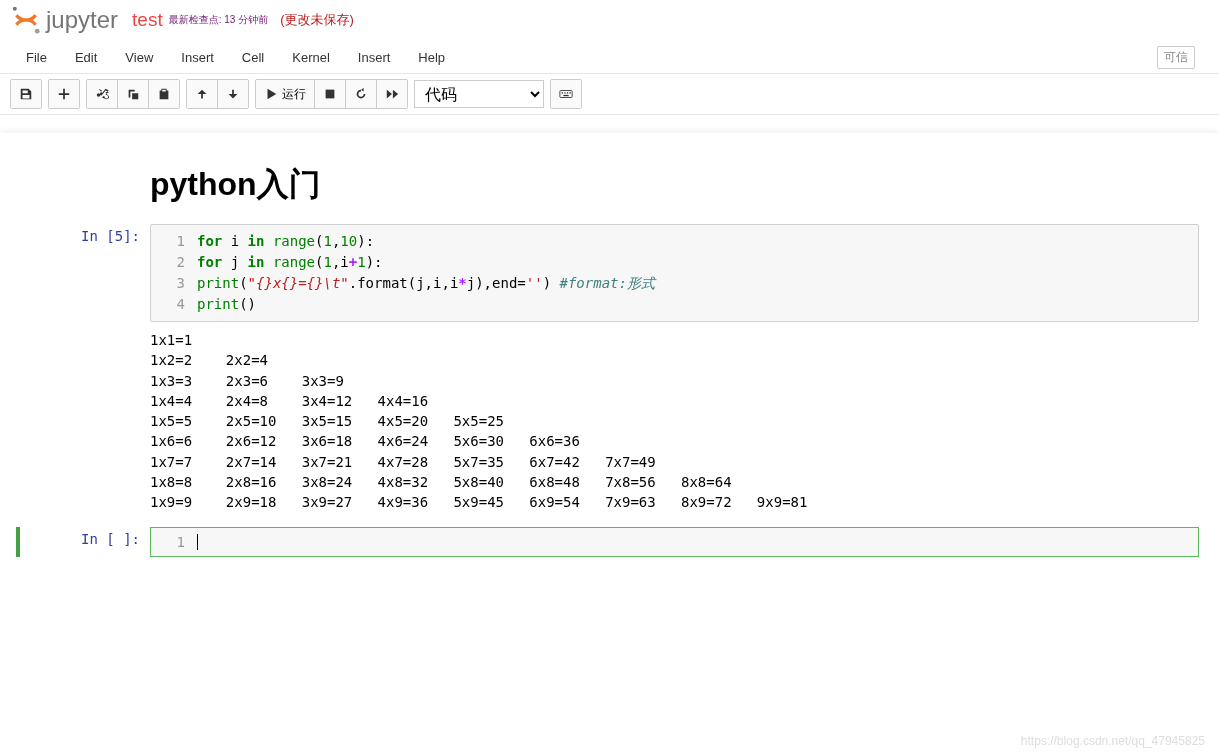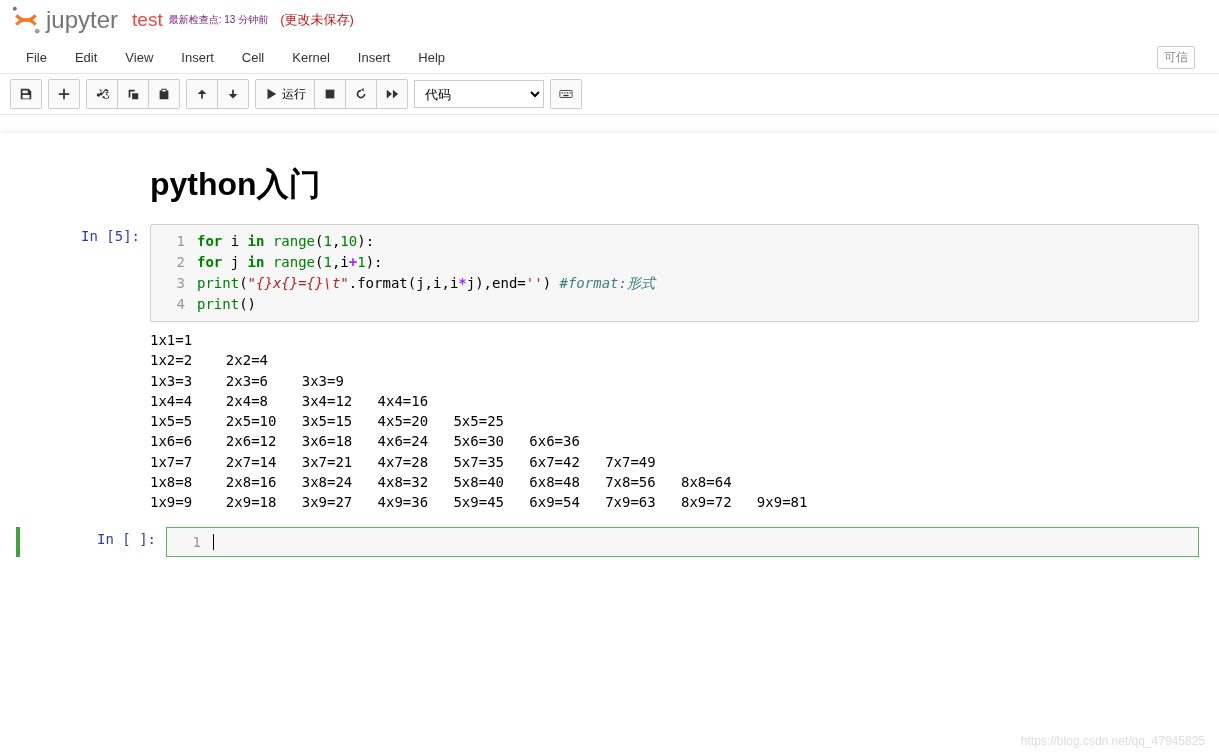--- a/index.html
+++ b/index.html
@@ -13,21 +13,21 @@
 .unsaved { font-size: 13px; color: #b91c1c; }
 .menubar { display: flex; align-items: center; border-bottom: 1px solid #e7e7e7; padding: 2px 12px; position: relative; }
 .menu-item { padding: 6px 14px; font-size: 13px; color: #333; cursor: pointer; }
 .trusted { position: absolute; right: 24px; font-size: 12px; color: #888; border: 1px solid #ccc; padding: 2px 6px; border-radius: 2px; }
 .toolbar { display: flex; align-items: center; padding: 5px 10px; border-bottom: 1px solid #e7e7e7; gap: 0; }
 .btngroup { display: flex; border: 1px solid #ccc; border-radius: 2px; margin-right: 6px; overflow: hidden; }
 .btn { padding: 5px 8px; background: #fafafa; border-right: 1px solid #ccc; cursor: pointer; display: flex; align-items: center; justify-content: center; min-width: 30px; height: 28px; }
 .btn:last-child { border-right: none; }
 .btn svg { width: 14px; height: 14px; fill: #333; }
 .run-text { font-size: 12px; margin-left: 4px; }
-.celltype-select { border: 1px solid #ccc; padding: 4px 6px; font-size: 13px; height: 28px; width: 130px; background: #fff; margin-right: 6px; }
+.celltype-select { border: 1px solid #ccc; padding: 4px 6px; font-size: 16px; height: 28px; width: 130px; background: #fff; margin-right: 6px; }
 .notebook-container { padding: 30px 20px 20px 20px; margin-top: 18px; background: #fff; box-shadow: 0 0 8px rgba(0,0,0,0.1); }
 .cell { display: flex; margin-bottom: 4px; }
 .prompt { width: 130px; text-align: right; padding: 4px 10px 4px 0; font-family: monospace; font-size: 14px; color: #303F9F; flex-shrink: 0; }
 .cell-body { flex: 1; }
 .md-h1 { font-size: 32px; font-weight: bold; margin-bottom: 7px; }
 .md-h2 { font-size: 24px; font-weight: bold; margin-bottom: 14px; }
 .code-area { border: 1px solid #cfcfcf; background: #f7f7f7; padding: 6px 8px; font-family: monospace; font-size: 14px; line-height: 1.5; border-radius: 2px; }
 .code-line { display: flex; }
 .lineno { width: 26px; color: #999; text-align: right; margin-right: 12px; user-select: none; }
 .kw { color: #008000; font-weight: bold; }
@@ -192,21 +192,21 @@
 1x3=3    2x3=6    3x3=9
 1x4=4    2x4=8    3x4=12   4x4=16
 1x5=5    2x5=10   3x5=15   4x5=20   5x5=25
 1x6=6    2x6=12   3x6=18   4x6=24   5x6=30   6x6=36
 1x7=7    2x7=14   3x7=21   4x7=28   5x7=35   6x7=42   7x7=49
 1x8=8    2x8=16   3x8=24   4x8=32   5x8=40   6x8=48   7x8=56   8x8=64
 1x9=9    2x9=18   3x9=27   4x9=36   5x9=45   6x9=54   7x9=63   8x9=72   9x9=81</div>
     </div>
   </div>
 
-  <div class="cell cell-selected" style="margin-top:10px; margin-left:-4px; padding-left:16px;">
+  <div class="cell cell-selected" style="margin-top:10px; margin-left:-4px; padding-left:0;">
     <div class="prompt" style="padding-left:4px;">In  [ ]:</div>
     <div class="cell-body">
       <div class="code-area-empty">
         <div class="code-line">
             <span class="lineno">1</span>
             <span class="cursor"></span>
           </div>
       </div>
     </div>
   </div>

